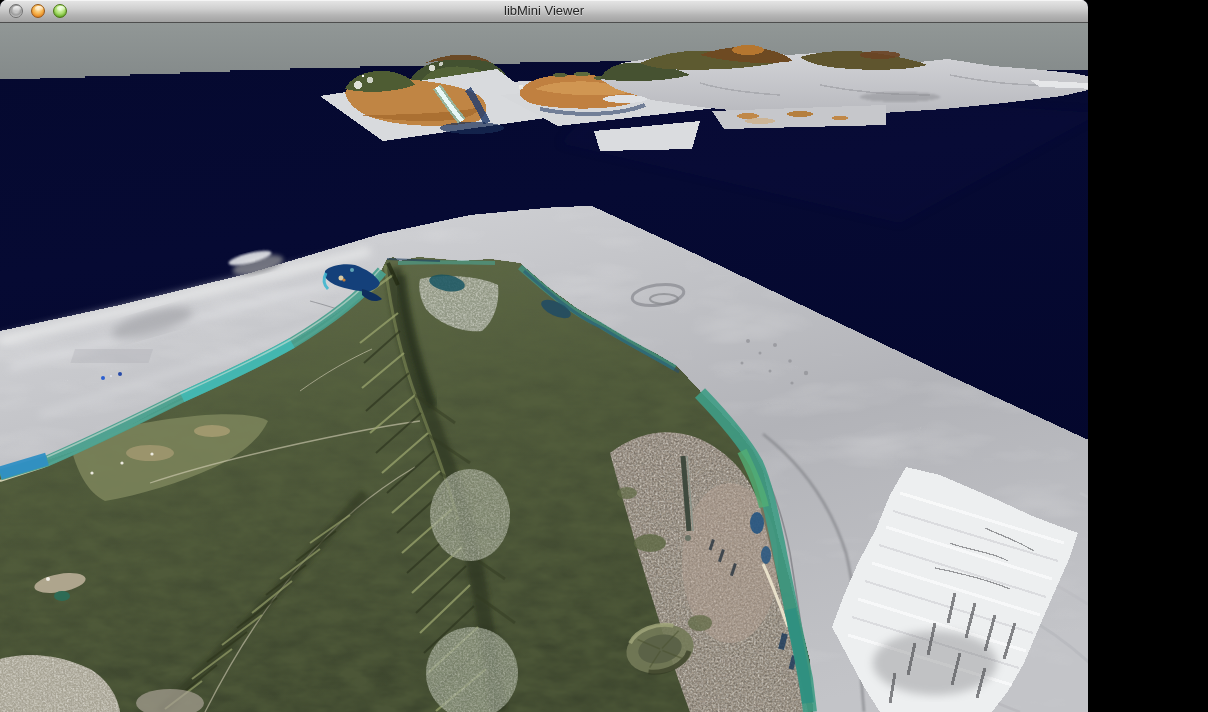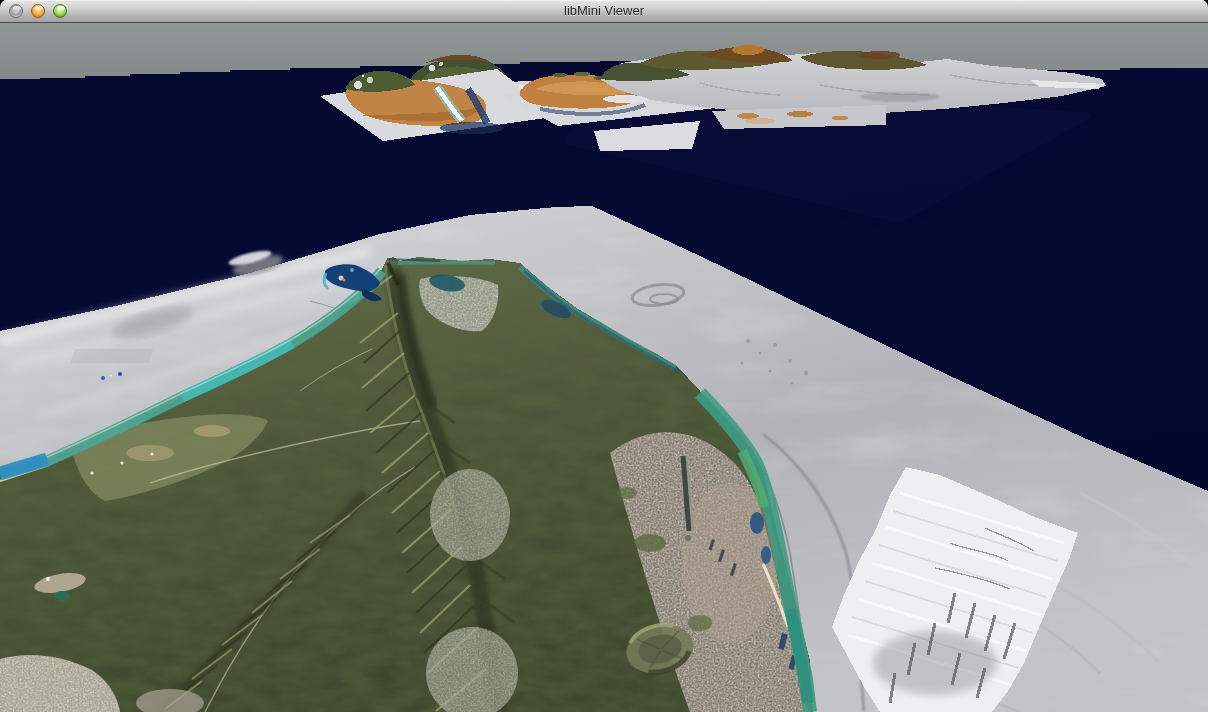--- a/index.html
+++ b/index.html
@@ -1,16 +1,16 @@
 <!DOCTYPE html>
 <html><head>
 <meta charset="utf-8">
 <style>
   html,body{margin:0;padding:0;background:#000;}
-  .page{width:1208px;height:712px;position:relative;font-family:"Liberation Sans",sans-serif;}
+  .page{width:1088px;height:712px;position:relative;font-family:"Liberation Sans",sans-serif;}
   .window{position:absolute;inset:0;border-radius:7px 7px 0 0;overflow:hidden;background:#04082d;}
   .titlebar{
     height:22px;position:relative;
     background:linear-gradient(#e6e6e6,#cfcfcf 40%,#b4b4b4 70%,#a2a2a2);
     border-bottom:1px solid #4d4d4d;
     box-shadow:inset 0 1px 0 #f4f4f4;
   }
   .title{
     position:absolute;left:0;right:0;top:0;height:22px;line-height:22px;
     text-align:center;font-size:13px;color:#242424;

